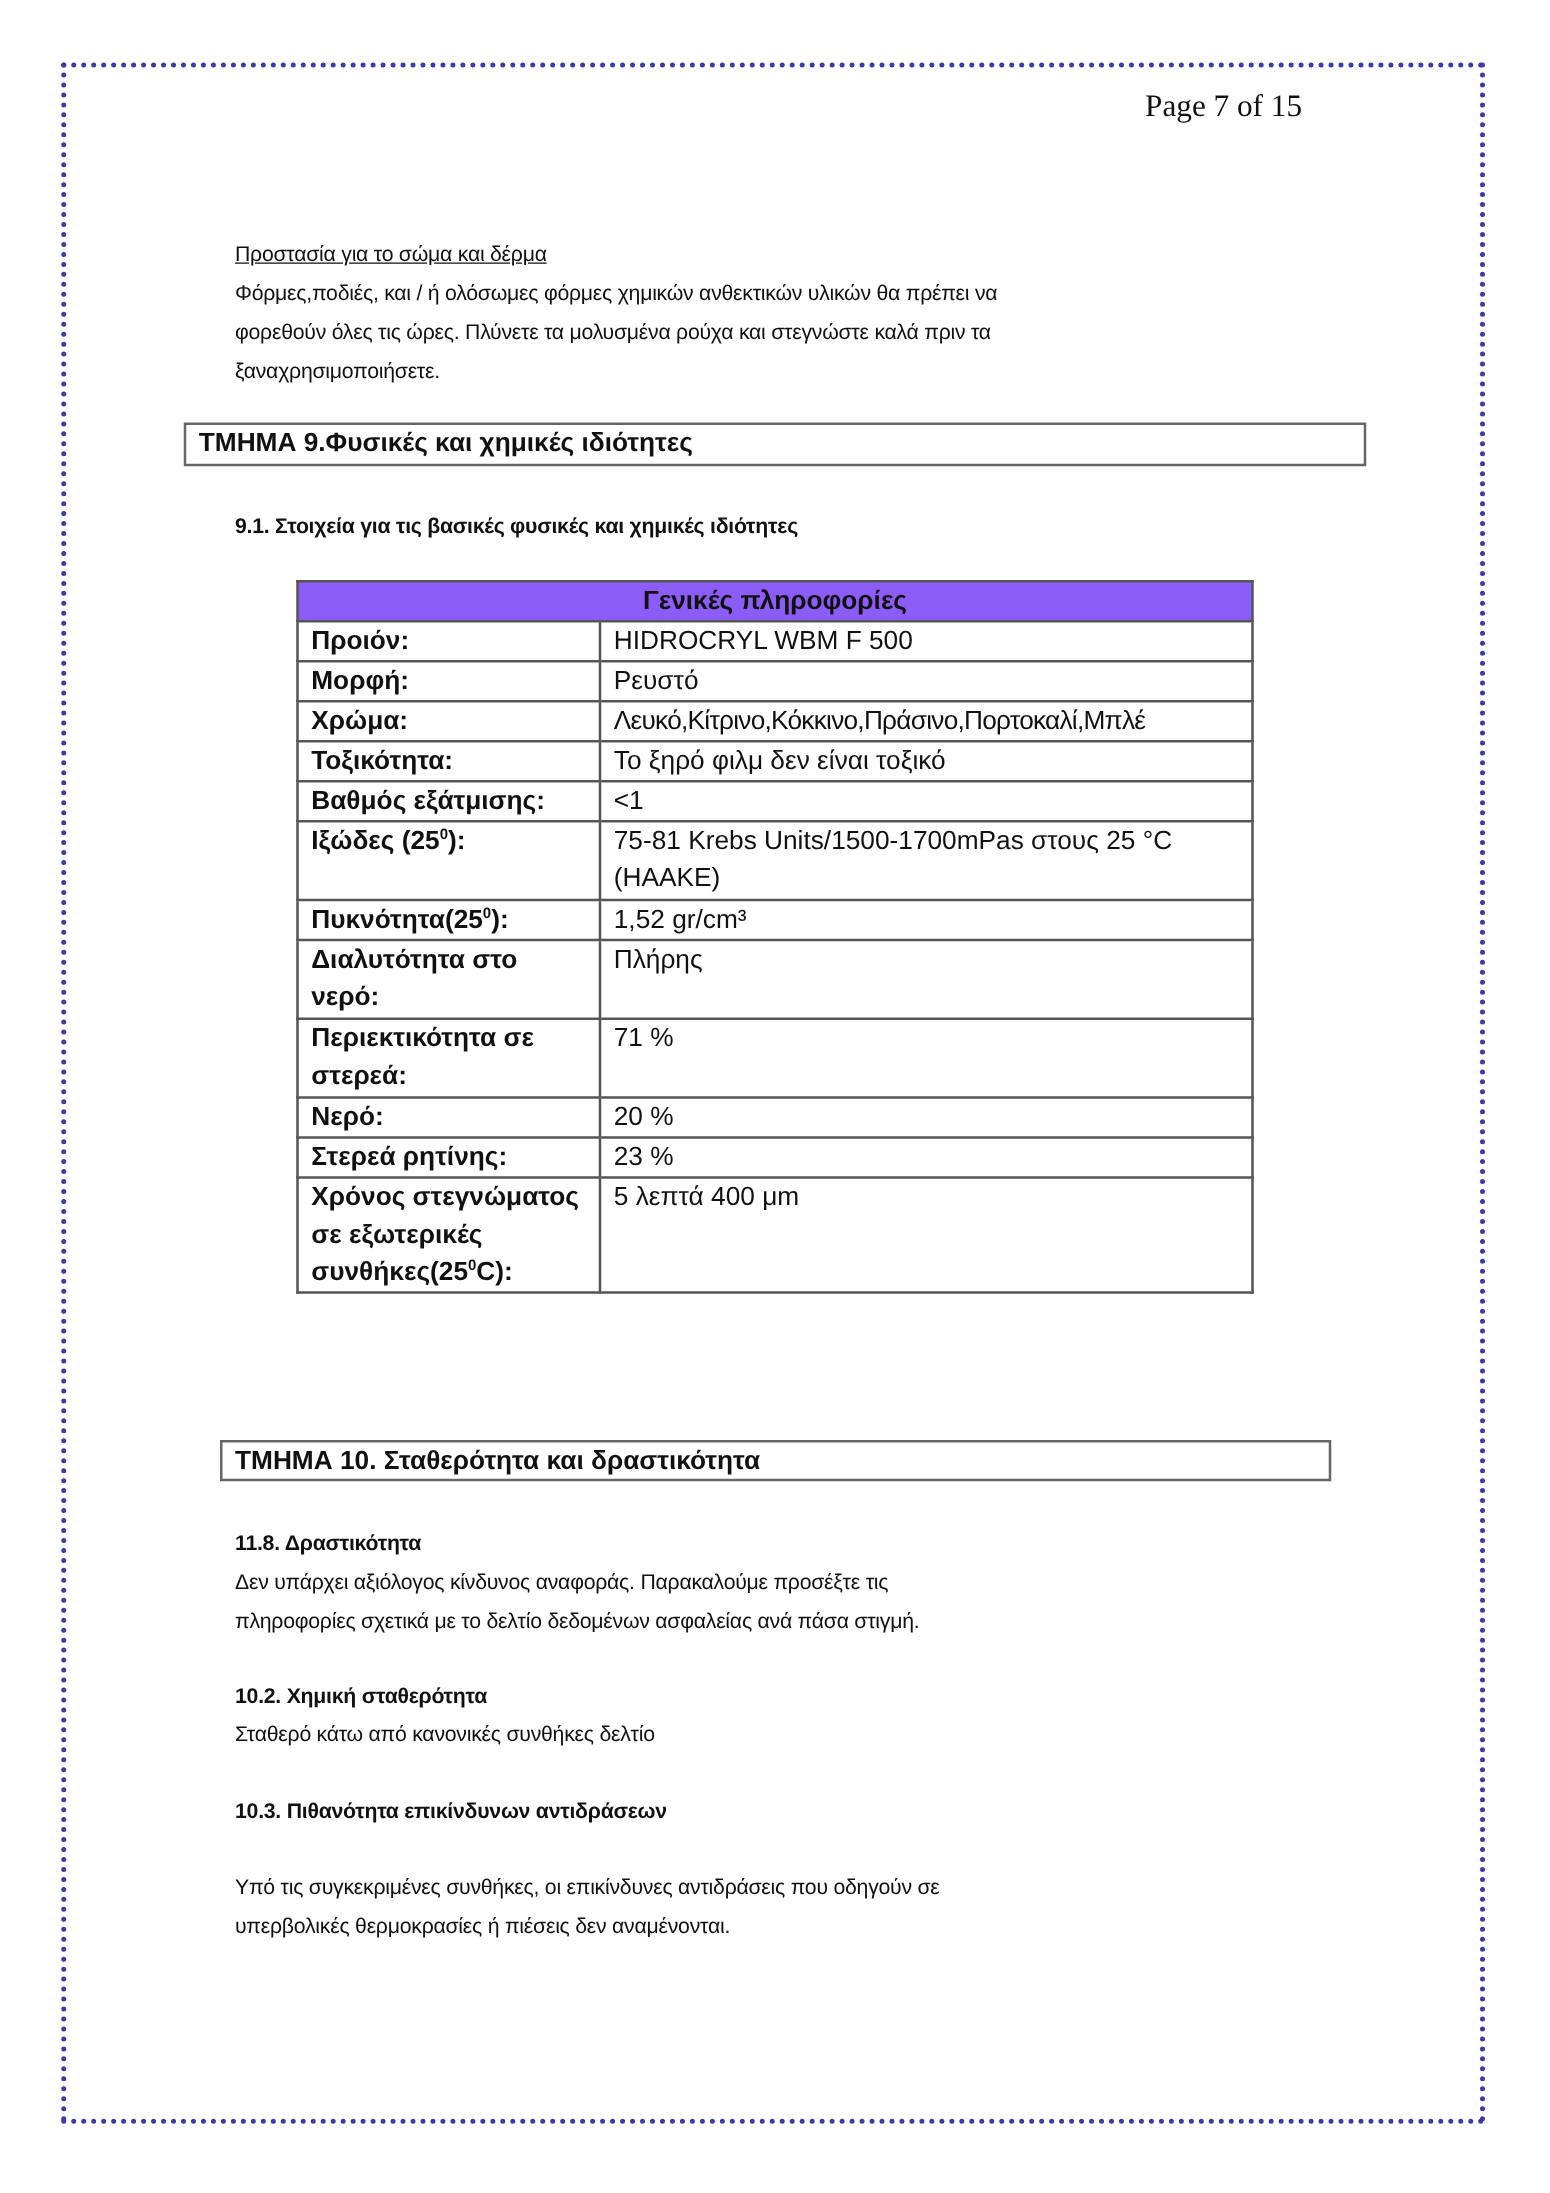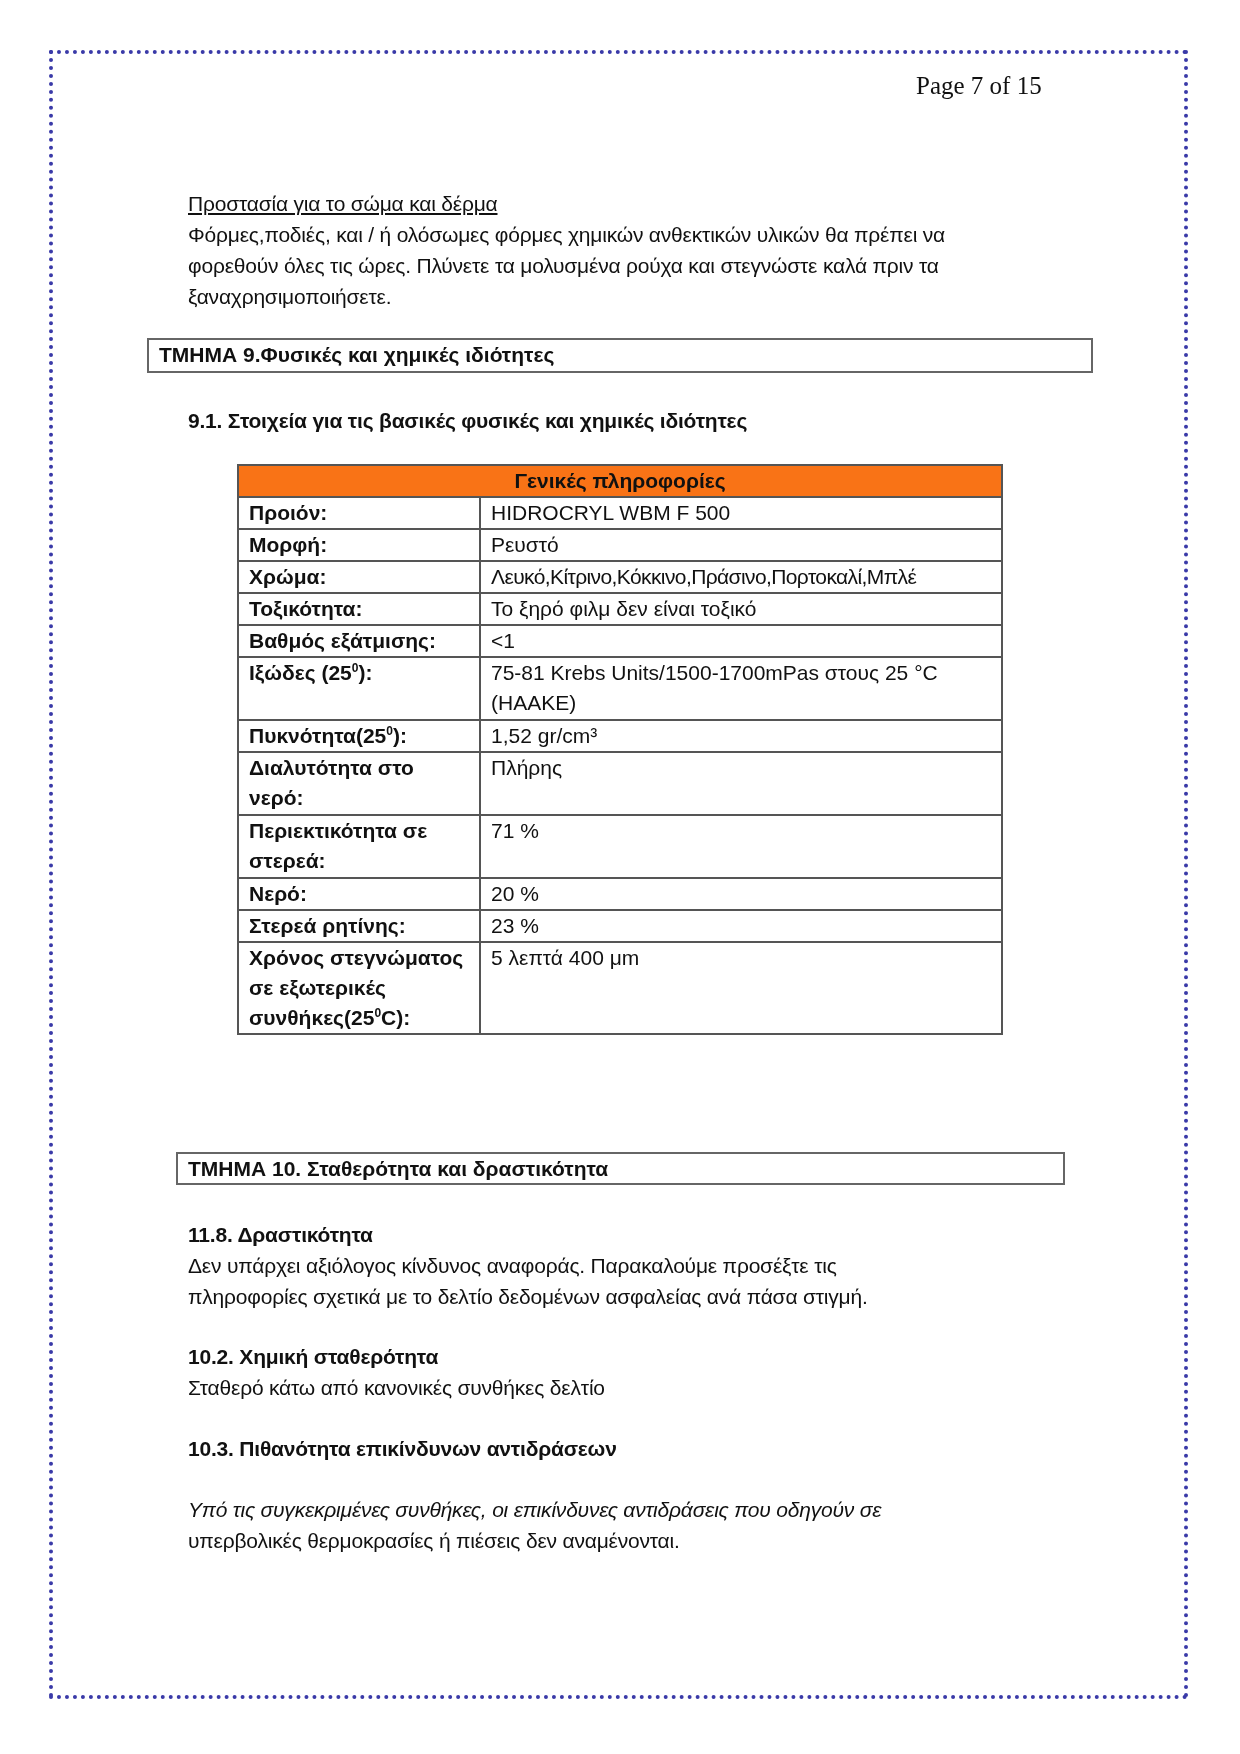--- a/index.html
+++ b/index.html
@@ -6,35 +6,35 @@
   body { width: 1240px; height: 1754px; position: relative; overflow: hidden;
          font-family: "Liberation Sans", "DejaVu Sans", sans-serif; color: #111; }
   .page-border {
     position: absolute; left: 49px; top: 50px; width: 1139px; height: 1649px;
     border: 4px dotted #3a3aa8; box-sizing: border-box;
   }
   .page-num {
     position: absolute; left: 916px; top: 72px;
     font-family: "Liberation Serif", "DejaVu Serif", serif; font-size: 25px; color: #111;
   }
-  .txt { position: absolute; font-size: 21px; line-height: 31px; letter-spacing: -0.2px; }
+  .txt { position: absolute; font-size: 17px; line-height: 31px; letter-spacing: -0.2px; }
   .u { text-decoration: underline; }
   .b { font-weight: bold; }
   .section-box {
     position: absolute; border: 2px solid #666; box-sizing: border-box;
     font-weight: bold; font-size: 21px; padding-left: 10px; line-height: 30px;
   }
   table.props {
     position: absolute; left: 237px; top: 464px; width: 766px;
     border-collapse: collapse; font-size: 21px;
   }
   table.props td, table.props th {
     border: 2px solid #555; padding: 0 10px; vertical-align: top; line-height: 30px;
   }
-  table.props th { background: #f97316; font-weight: bold; text-align: center; height: 28px; }
+  table.props th { background: #8b5cf6; font-weight: bold; text-align: center; height: 28px; }
   table.props td.k { width: 220px; font-weight: bold; }
   sup { font-size: 12px; line-height: 0; }
 </style>
 </head>
 <body>
 
 <div class="page-border"></div>
 
 <div class="page-num">Page 7 of 15</div>
 
@@ -111,14 +111,14 @@
 </div>
 
 <div class="txt b" style="left:188px; top:1219px;">11.8.  Δραστικότητα</div>
 <div class="txt" style="left:188px; top:1250px;">Δεν υπάρχει αξιόλογος κίνδυνος αναφοράς. Παρακαλούμε προσέξτε τις</div>
 <div class="txt" style="left:188px; top:1281px;">πληροφορίες σχετικά με το δελτίο δεδομένων ασφαλείας ανά πάσα στιγμή.</div>
 
 <div class="txt b" style="left:188px; top:1341px;">10.2. Χημική σταθερότητα</div>
 <div class="txt" style="left:188px; top:1372px;">Σταθερό κάτω από κανονικές συνθήκες δελτίο</div>
 
 <div class="txt b" style="left:188px; top:1433px;">10.3. Πιθανότητα επικίνδυνων αντιδράσεων</div>
-<div class="txt" style="left:188px; top:1494px;font-style:italic;">Υπό τις συγκεκριμένες συνθήκες, οι επικίνδυνες αντιδράσεις που οδηγούν σε</div>
+<div class="txt" style="left:188px; top:1494px;">Υπό τις συγκεκριμένες συνθήκες, οι επικίνδυνες αντιδράσεις που οδηγούν σε</div>
 <div class="txt" style="left:188px; top:1525px;">υπερβολικές θερμοκρασίες ή πιέσεις δεν αναμένονται.</div>
 
 </body></html>

